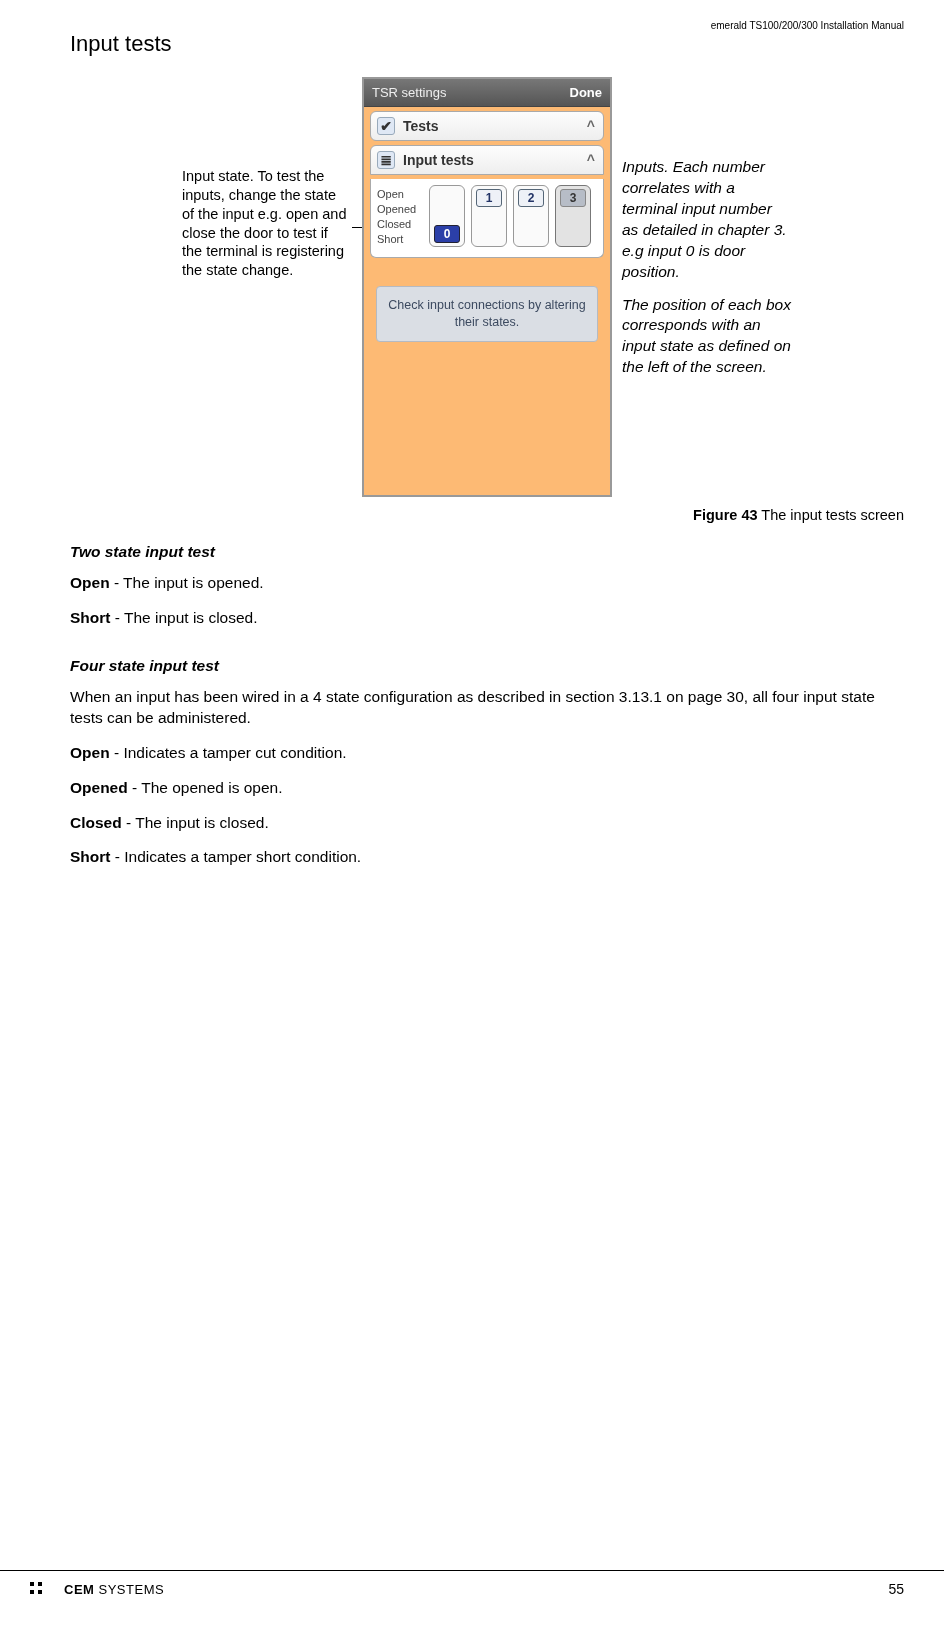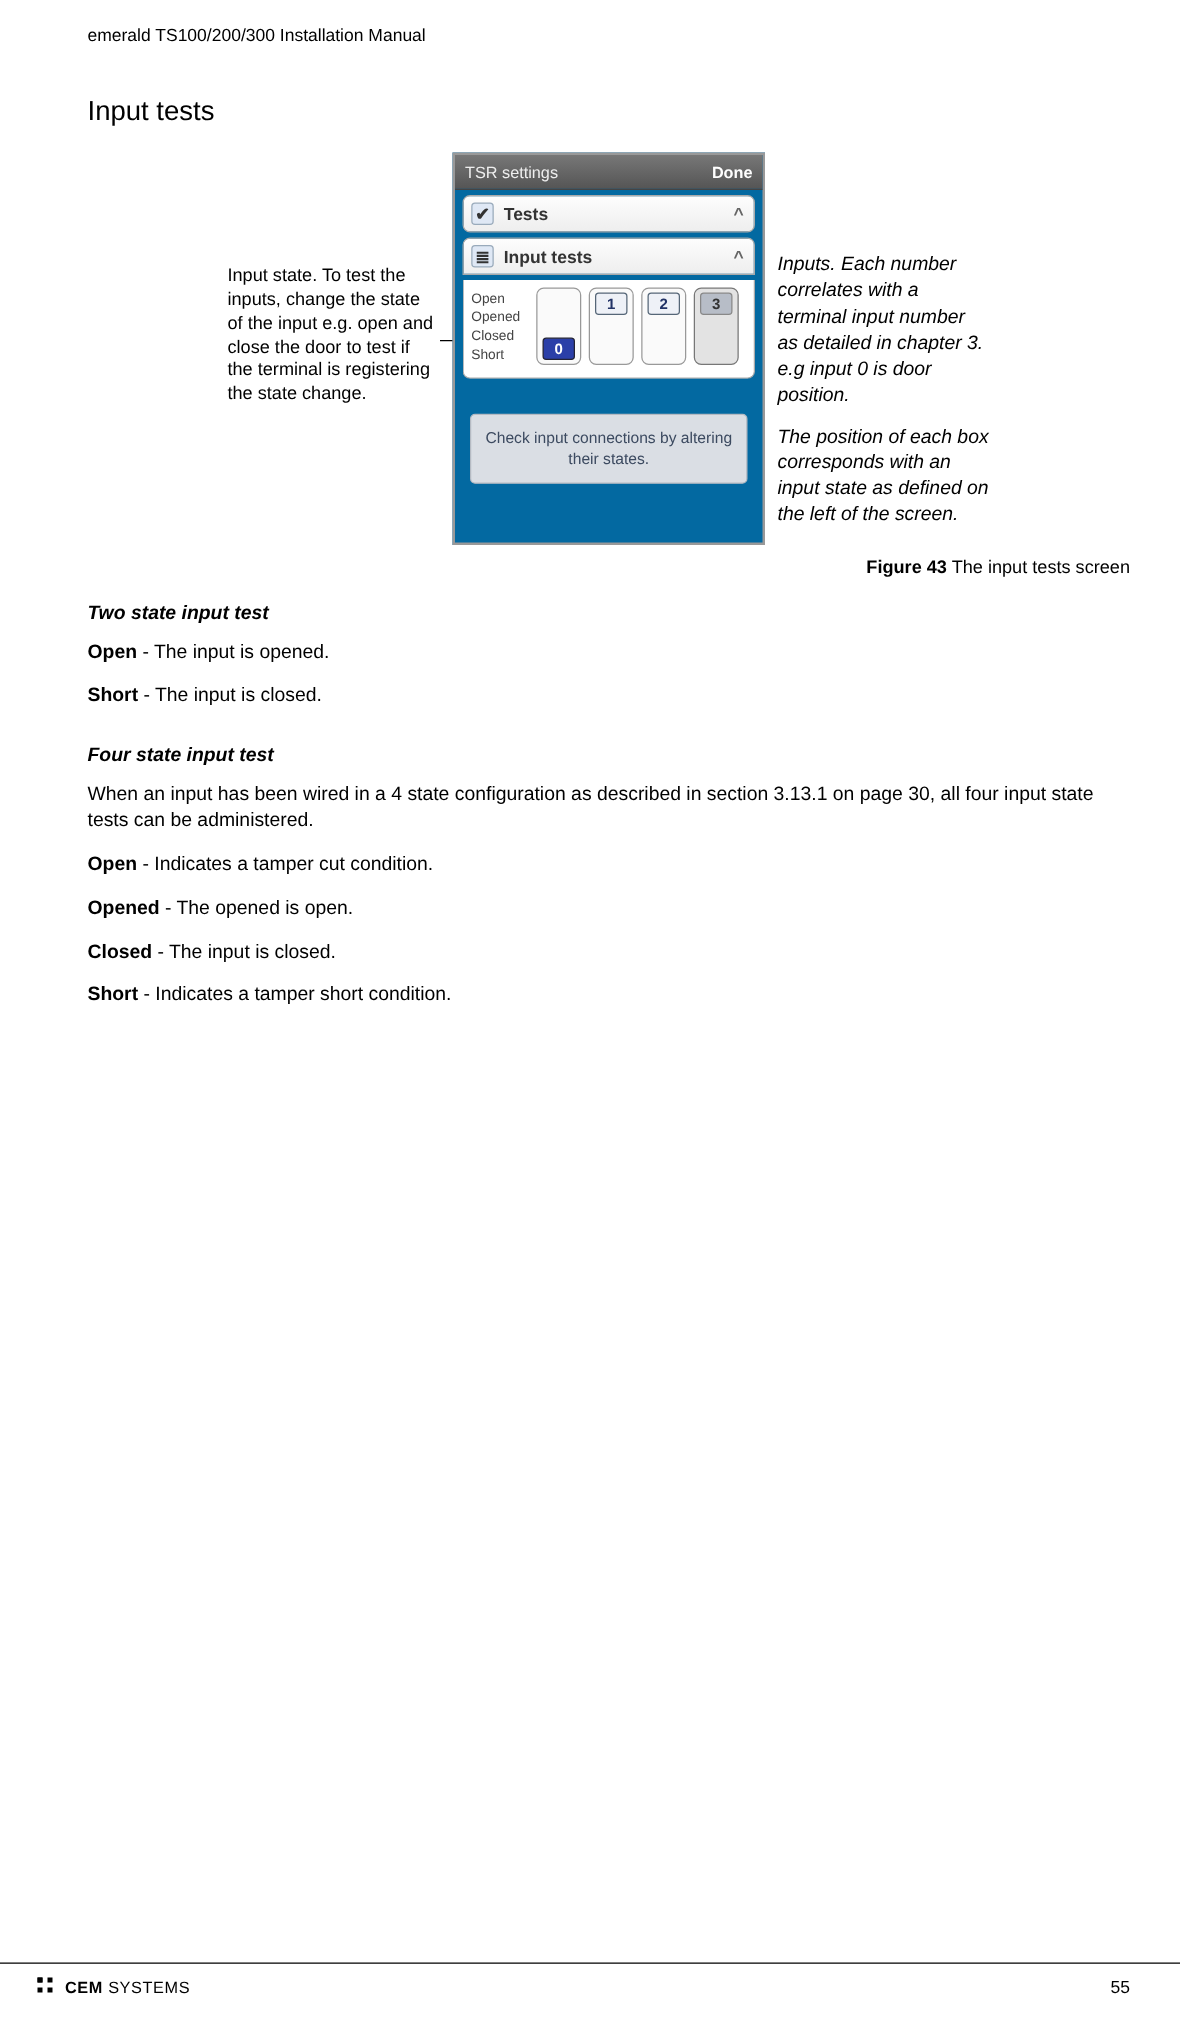--- a/index.html
+++ b/index.html
@@ -10,22 +10,22 @@
     background: #fff;
     color: #000;
     width: 944px;
   }
   .page {
     padding: 20px 40px 20px 70px;
     min-height: 1570px;
     position: relative;
   }
   .running-header {
-    font-size: 14px;
-    margin-bottom: 40px;
+    text-align: right;
+    font-size: 10px;
   }
   h1.section-title {
     font-size: 22px;
     font-weight: normal;
     margin: 0 0 18px 0;
   }
   p { font-size: 15.5px; line-height: 1.35; margin: 0 0 14px 0; }
   .figure-area {
     display: flex;
     justify-content: center;
@@ -49,23 +49,23 @@
     content: "";
     position: absolute;
     right: -18px;
     top: 150px;
     width: 18px;
     border-top: 1px solid #000;
   }
   .screenshot {
     width: 250px;
     border: 2px solid #999;
-    background: #0369a1;
-    position: relative;
-    height: 314px;
+    background: #fdba74;
+    position: relative;
+    height: 420px;
   }
   .titlebar {
     background: linear-gradient(#777, #555);
     color: #eee;
     font-size: 13px;
     padding: 6px 8px;
     display: flex;
     justify-content: space-between;
     border-bottom: 1px solid #444;
   }
@@ -170,21 +170,21 @@
   .footer {
     border-top: 1px solid #000;
     display: flex;
     justify-content: space-between;
     align-items: center;
     padding: 10px 40px 10px 30px;
   }
   .logo {
     display: flex;
     align-items: center;
-    gap: 8px;
+    gap: 20px;
     font-size: 13px;
     letter-spacing: 0.5px;
   }
   .logo-dots {
     display: inline-block;
     width: 14px; height: 14px;
     position: relative;
   }
   .logo-dots::before, .logo-dots::after {
     content: ""; position: absolute; width: 4px; height: 4px; background:#000;

